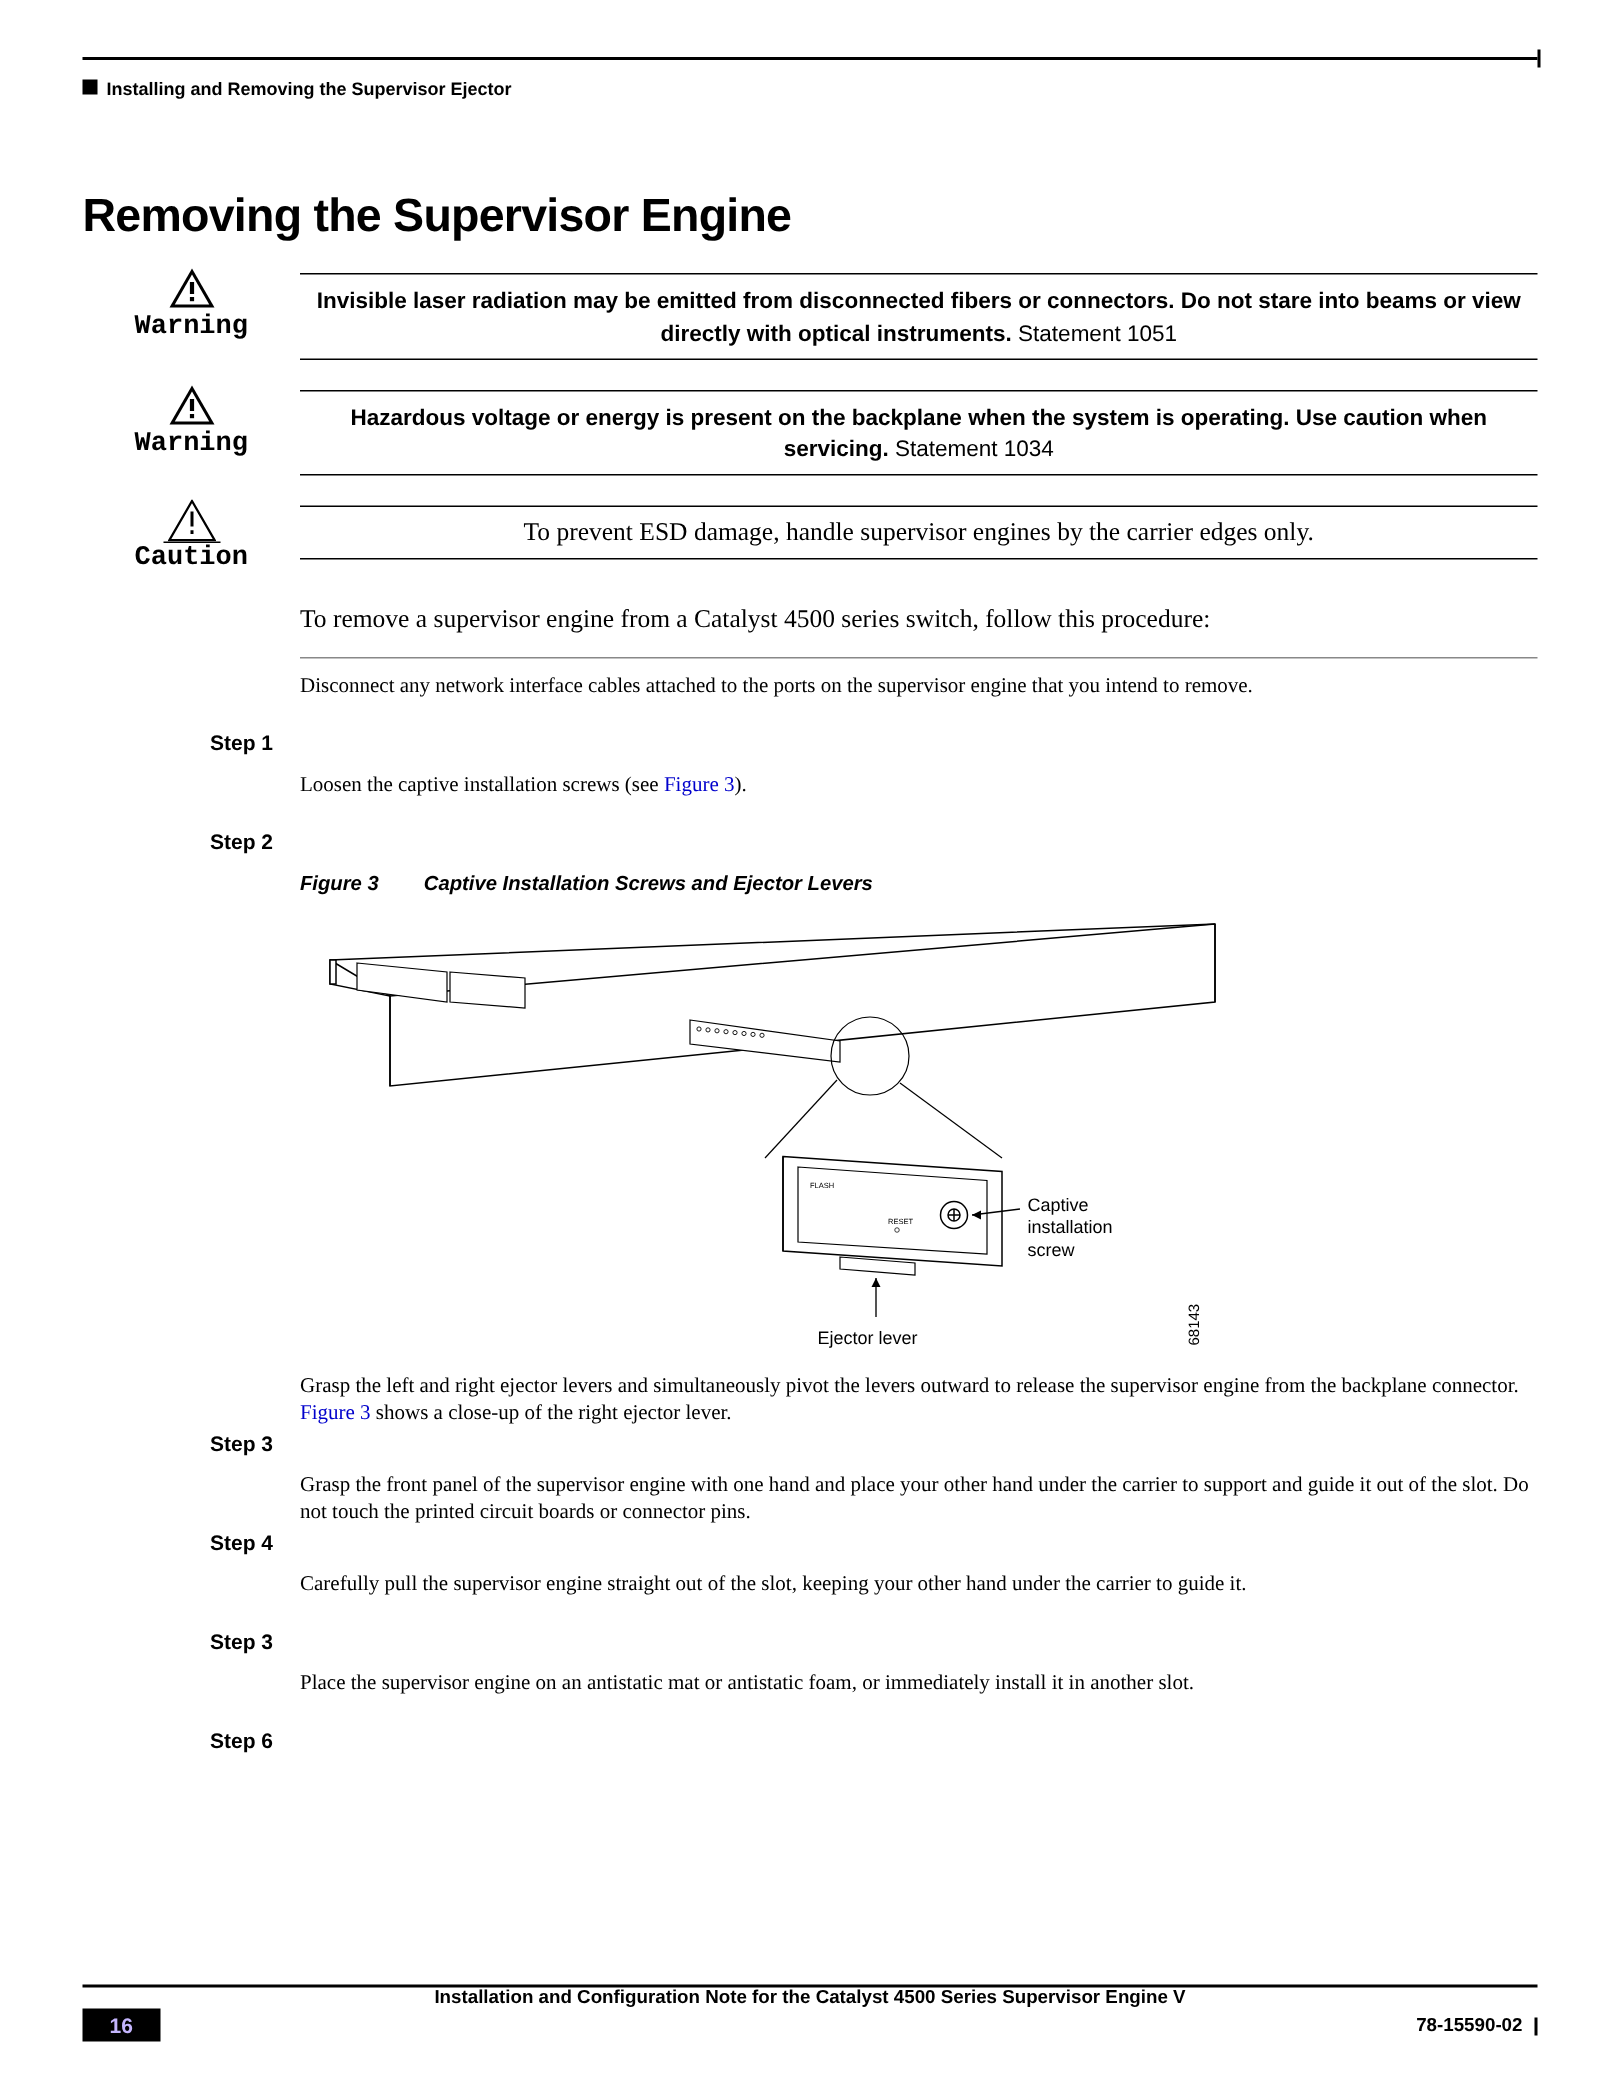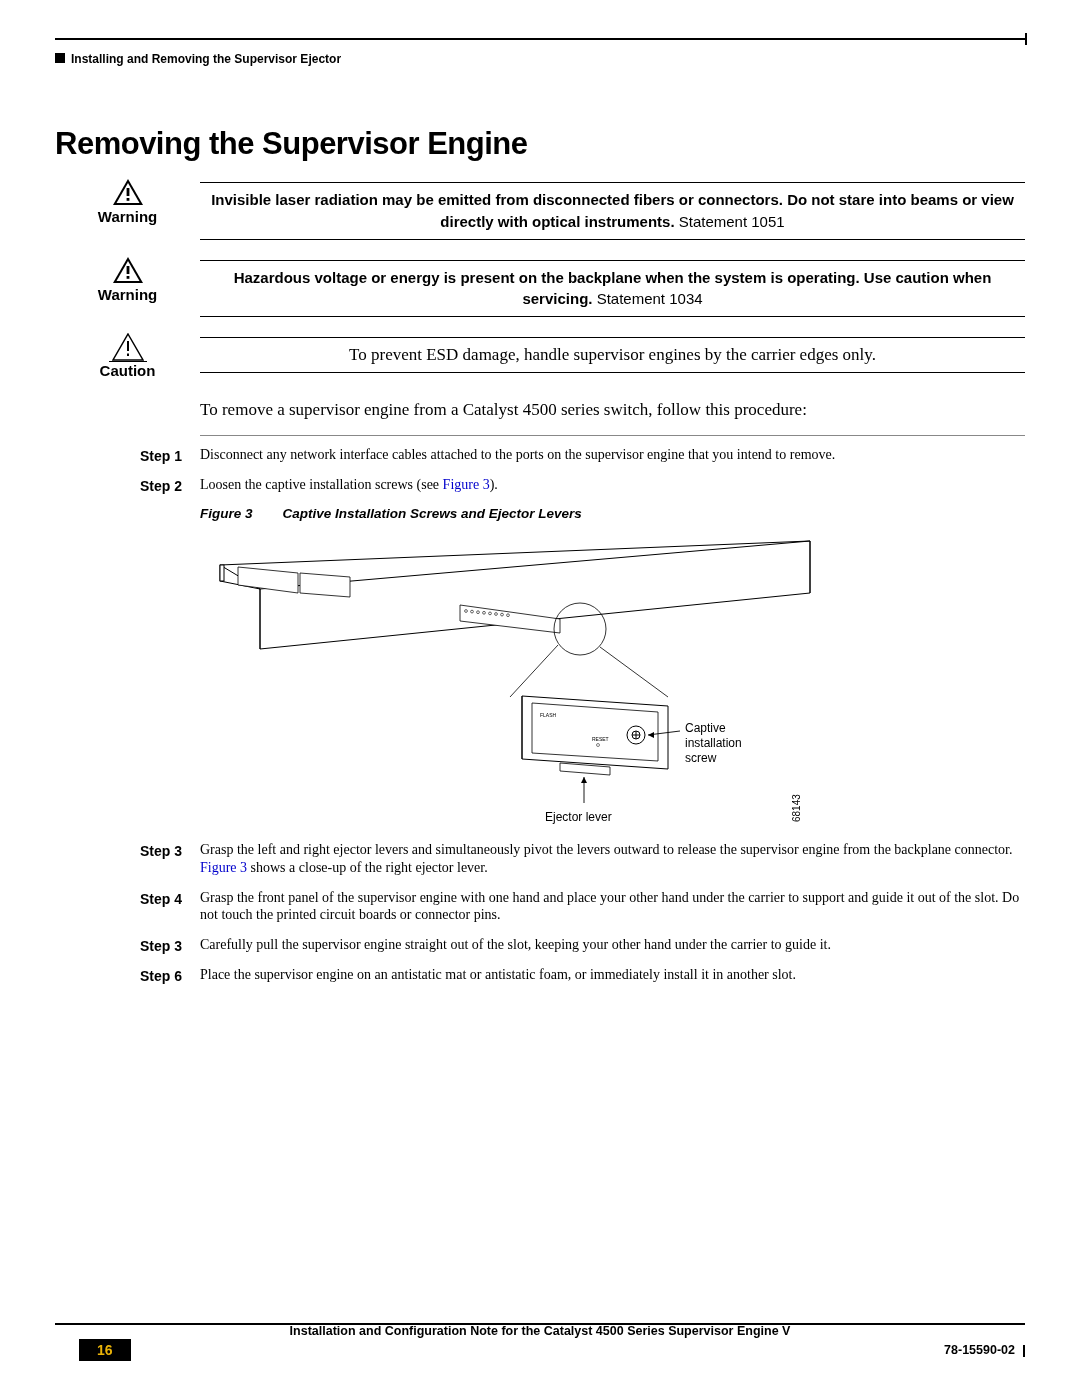--- a/index.html
+++ b/index.html
@@ -59,23 +59,23 @@
       align-items: center;
     }
     .block-icon {
       width: 32px;
       height: 28px;
       margin-bottom: 2px;
       margin-top: -4px;
     }
     .block-icon svg { width: 100%; height: 100%; }
     .block-label {
-      font-family: Liberation Sans, sans-serif;
-      font-weight: bold;
-      font-size: 15px;
+      font-family: Liberation Mono, monospace;
+      font-weight: bold;
+      font-size: 18px;
     }
     .block-content {
       flex: 1;
       font-size: 17px;
       line-height: 1.28;
       text-align: center;
     }
     .block-rule {
       border-top: 1px solid #000;
       margin-bottom: 6px;
@@ -105,20 +105,21 @@
     .step-row.first { margin-top: 10px; }
     .step-label {
       width: 145px;
       flex-shrink: 0;
       text-align: right;
       padding-right: 18px;
       font-family: Arial, Helvetica, sans-serif;
       font-weight: bold;
       font-size: 14px;
       padding-top: 2px;
+      margin-top: 36px;
     }
     .step-content {
       flex: 1;
       font-size: 14px;
       line-height: 1.28;
     }
     .fig-link { color: #0000cc; }
     .figure-caption {
       margin-left: 145px;
       margin-top: 12px;
@@ -169,27 +170,26 @@
       top: -1px;
     }
     .footer-pagenum-row {
       display: flex;
       justify-content: space-between;
       align-items: center;
       margin-top: 0;
     }
     .footer-page {
       background: #000;
-      color: #eab308;
+      color: #c4b5fd;
       font-family: Arial, Helvetica, sans-serif;
       font-weight: bold;
       font-size: 14px;
       padding: 3px 18px;
       display: inline-block;
-      margin-left: 24px;
     }
     .footer-code {
       font-family: Arial, Helvetica, sans-serif;
       font-weight: bold;
       font-size: 12.5px;
     }
     .footer-code::after {
       content: "";
       display: inline-block;
       width: 2px;

